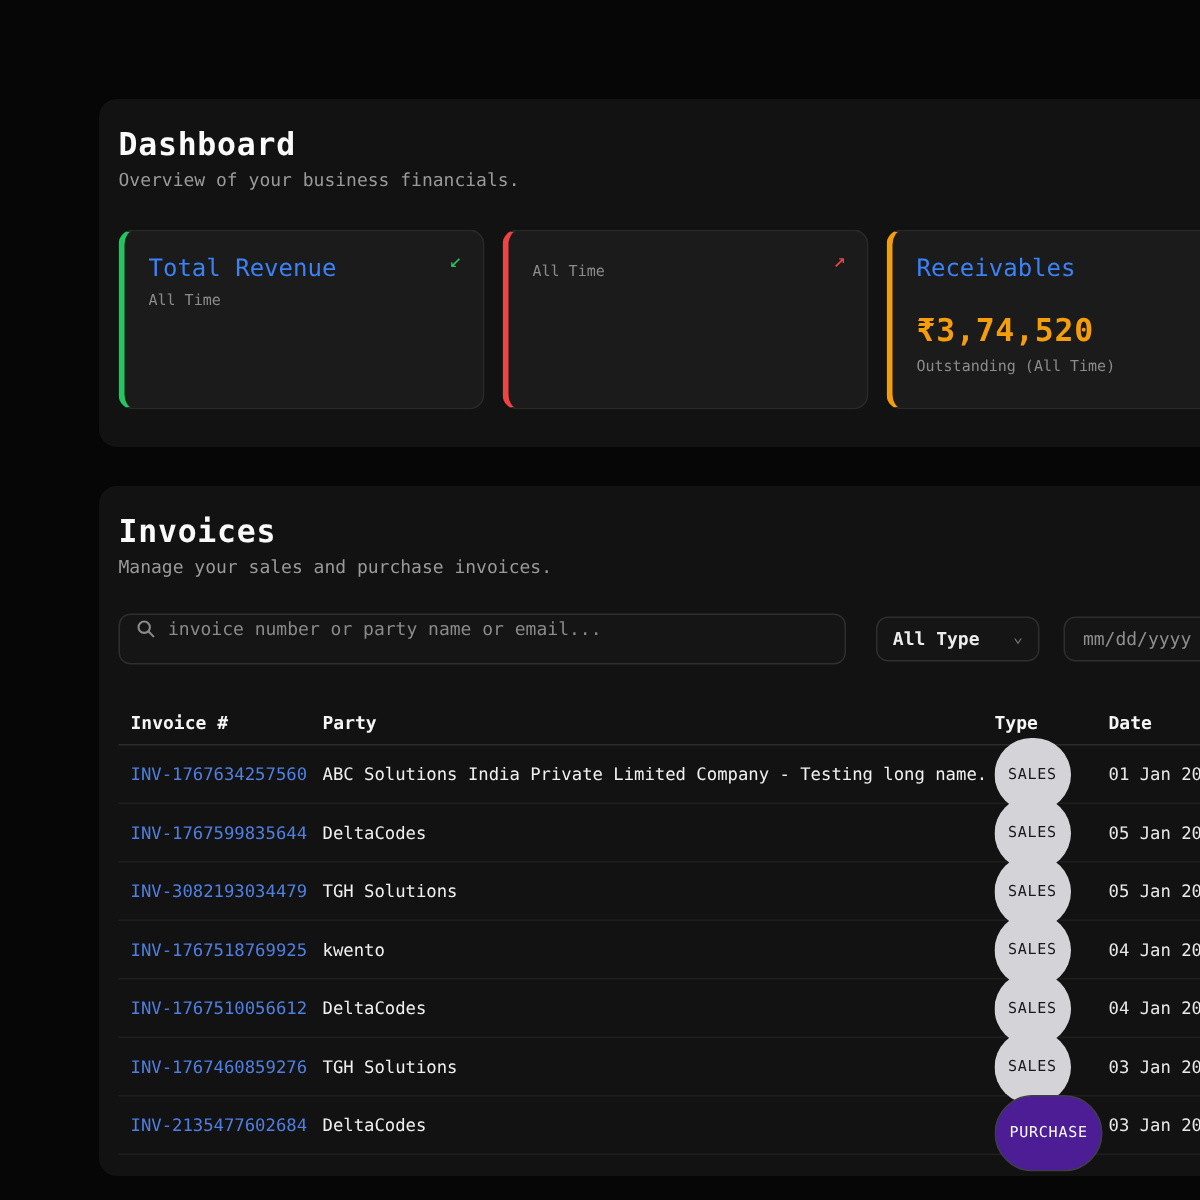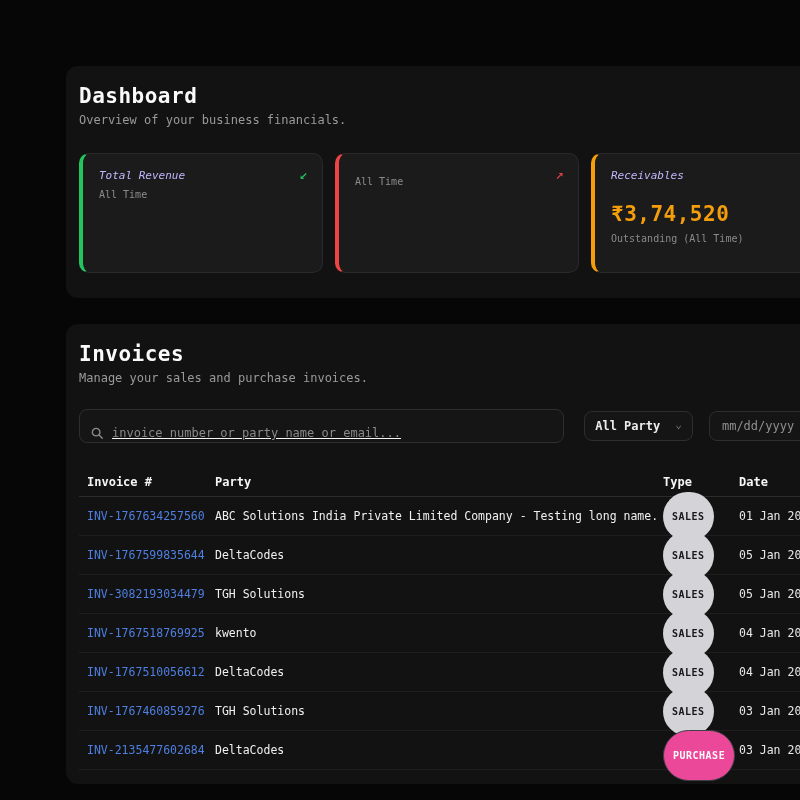--- a/index.html
+++ b/index.html
@@ -31,38 +31,37 @@
   .cards-row { display:flex; gap:12px; margin-top:26px; }
   .stat-card {
     position:relative;
     width:244px; height:120px;
     background:#1b1b1b;
     border:1px solid #2a2a2a;
     border-left:4px solid var(--accent,#444);
     border-radius:10px;
     padding:15px 16px;
   }
-  .stat-title { font-size:11px; color:#c4b5fd;font-style:italic; }
+  .stat-title { font-size:16px; color:#3b82f6; }
   .stat-icon {
     position:absolute; top:13px; right:14px;
     font-size:14px; color:var(--accent,#888);
     line-height:1;
   }
   .stat-value { margin-top:20px; font-size:21px; font-weight:bold; color:#ffffff; letter-spacing:0.5px; }
   .stat-caption { margin-top:7px; font-size:10px; color:#8b8b8b; }
 
   
   .controls-row { display:flex; align-items:center; margin-top:24px; }
   .search-box {
     width:492px; height:30px;
     border:1px solid #2e2e2e; border-radius:8px;
     background:#151515;
-    display:flex; align-items:flex-start; gap:8px;
+    display:flex; align-items:flex-end; gap:8px;
     padding:16px 10px;
-    text-decoration:underline;
   }
   .search-box svg { flex:none; }
   .search-box input {
     flex:1; background:transparent; border:none; outline:none;
     font-family:inherit; font-size:12px; color:#e5e5e5;
   }
   .search-box input::placeholder { color:#8a8a8a; }
   .type-select {
     margin-left:20px;
     width:110px; height:30px;
@@ -102,25 +101,25 @@
     height:39px;
     border-bottom:1px solid #1e1e1e;
     font-size:11.5px;
   }
   .cell { overflow:hidden; }
   .invoice-link { color:#4e7fe1; cursor:pointer; }
   .party-cell { color:#f0f0f0; }
   .date-cell { color:#e8e8e8; }
   .badge {
     display:inline-block;
-    font-size:10px; font-weight:bold; letter-spacing:0.5px;
+    font-size:10px; font-weight:normal; letter-spacing:0.5px;
     padding:19px 9px; border-radius:999px;
   }
   .badge-sales { background:#d4d4d8; color:#18181b; }
-  .badge-purchase { background:#ec4899; color:#fafafa; border:1px solid #3f3f46;margin-top:11px; }
+  .badge-purchase { background:#4c1d95; color:#fafafa; border:1px solid #3f3f46;margin-top:11px; }
 </style>
 </head>
 <body>
 
 <div id="screen">
 
   <div class="section" id="dashboard-section">
     <div class="section-title">Dashboard</div>
     <div class="section-subtitle">Overview of your business financials.</div>
 
@@ -154,21 +153,21 @@
     <div class="controls-row">
       <div class="search-box">
         <svg width="14" height="14" viewBox="0 0 24 24" fill="none" stroke="#8a8a8a" stroke-width="2.4" stroke-linecap="round">
           <circle cx="10.5" cy="10.5" r="6.5"></circle>
           <line x1="15.5" y1="15.5" x2="21" y2="21"></line>
         </svg>
         <input type="text" placeholder="invoice number or party name or email..." style="">
       </div>
 
       <div class="type-select">
-        <span>All Party</span>
+        <span>All Type</span>
         <span class="chevron">⌄</span>
       </div>
 
       <div class="date-input">
         <span>mm/dd/yyyy</span>
       </div>
     </div>
 
     <div class="invoice-table">
       <div class="t-row t-head">

